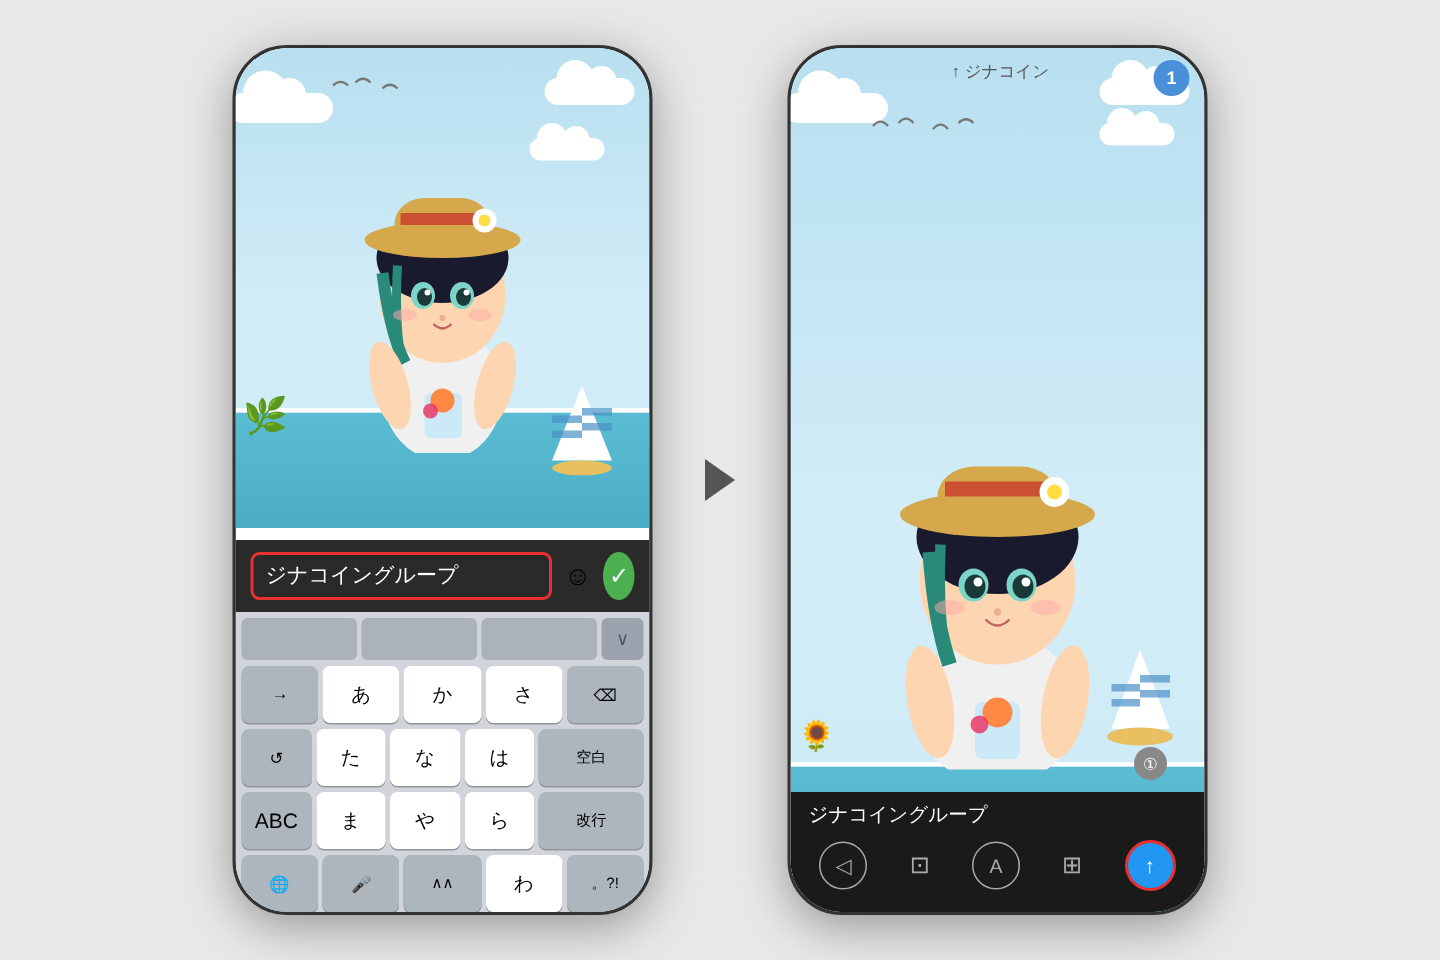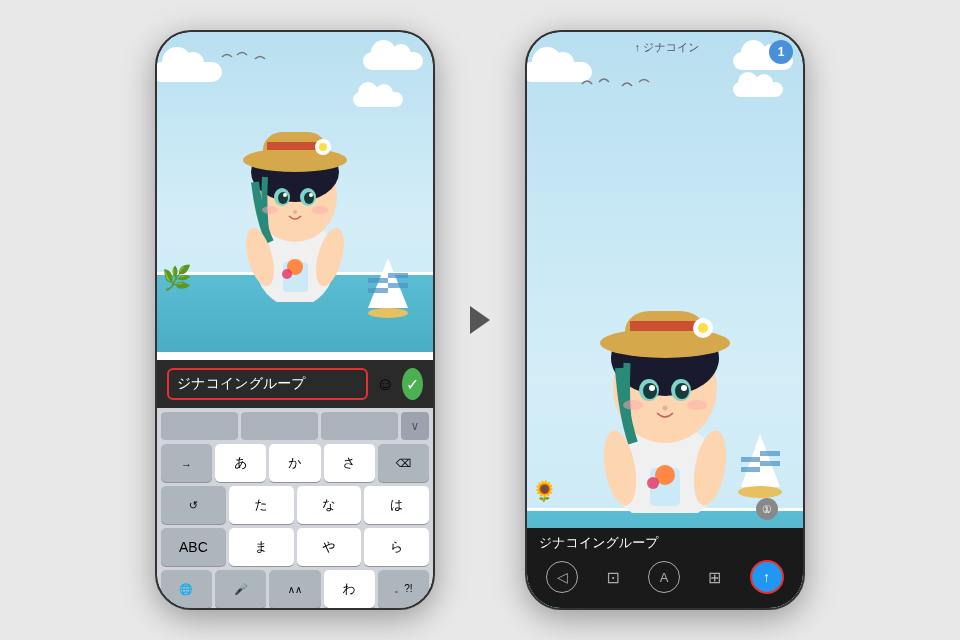--- a/index.html
+++ b/index.html
@@ -458,27 +458,29 @@
             <div class="kbd-key">か</div>
             <div class="kbd-key">さ</div>
             <div class="kbd-key dark">⌫</div>
           </div>
 
           <div class="kbd-row">
             <div class="kbd-key dark">↺</div>
             <div class="kbd-key">た</div>
             <div class="kbd-key">な</div>
             <div class="kbd-key">は</div>
+            <div class="kbd-key dark wide" style="font-size:10px;">空白</div>
           </div>
 
           <div class="kbd-row">
             <div class="kbd-key dark" style="font-size:14px;">ABC</div>
             <div class="kbd-key">ま</div>
             <div class="kbd-key">や</div>
             <div class="kbd-key">ら</div>
+            <div class="kbd-key dark wide" style="font-size:10px;">改行</div>
           </div>
 
           <div class="kbd-row">
             <div class="kbd-key dark">🌐</div>
             <div class="kbd-key dark">🎤</div>
             <div class="kbd-key dark" style="font-size:10px;">∧∧</div>
             <div class="kbd-key">わ</div>
             <div class="kbd-key dark" style="font-size:10px;">。?!</div>
           </div>
         </div>

